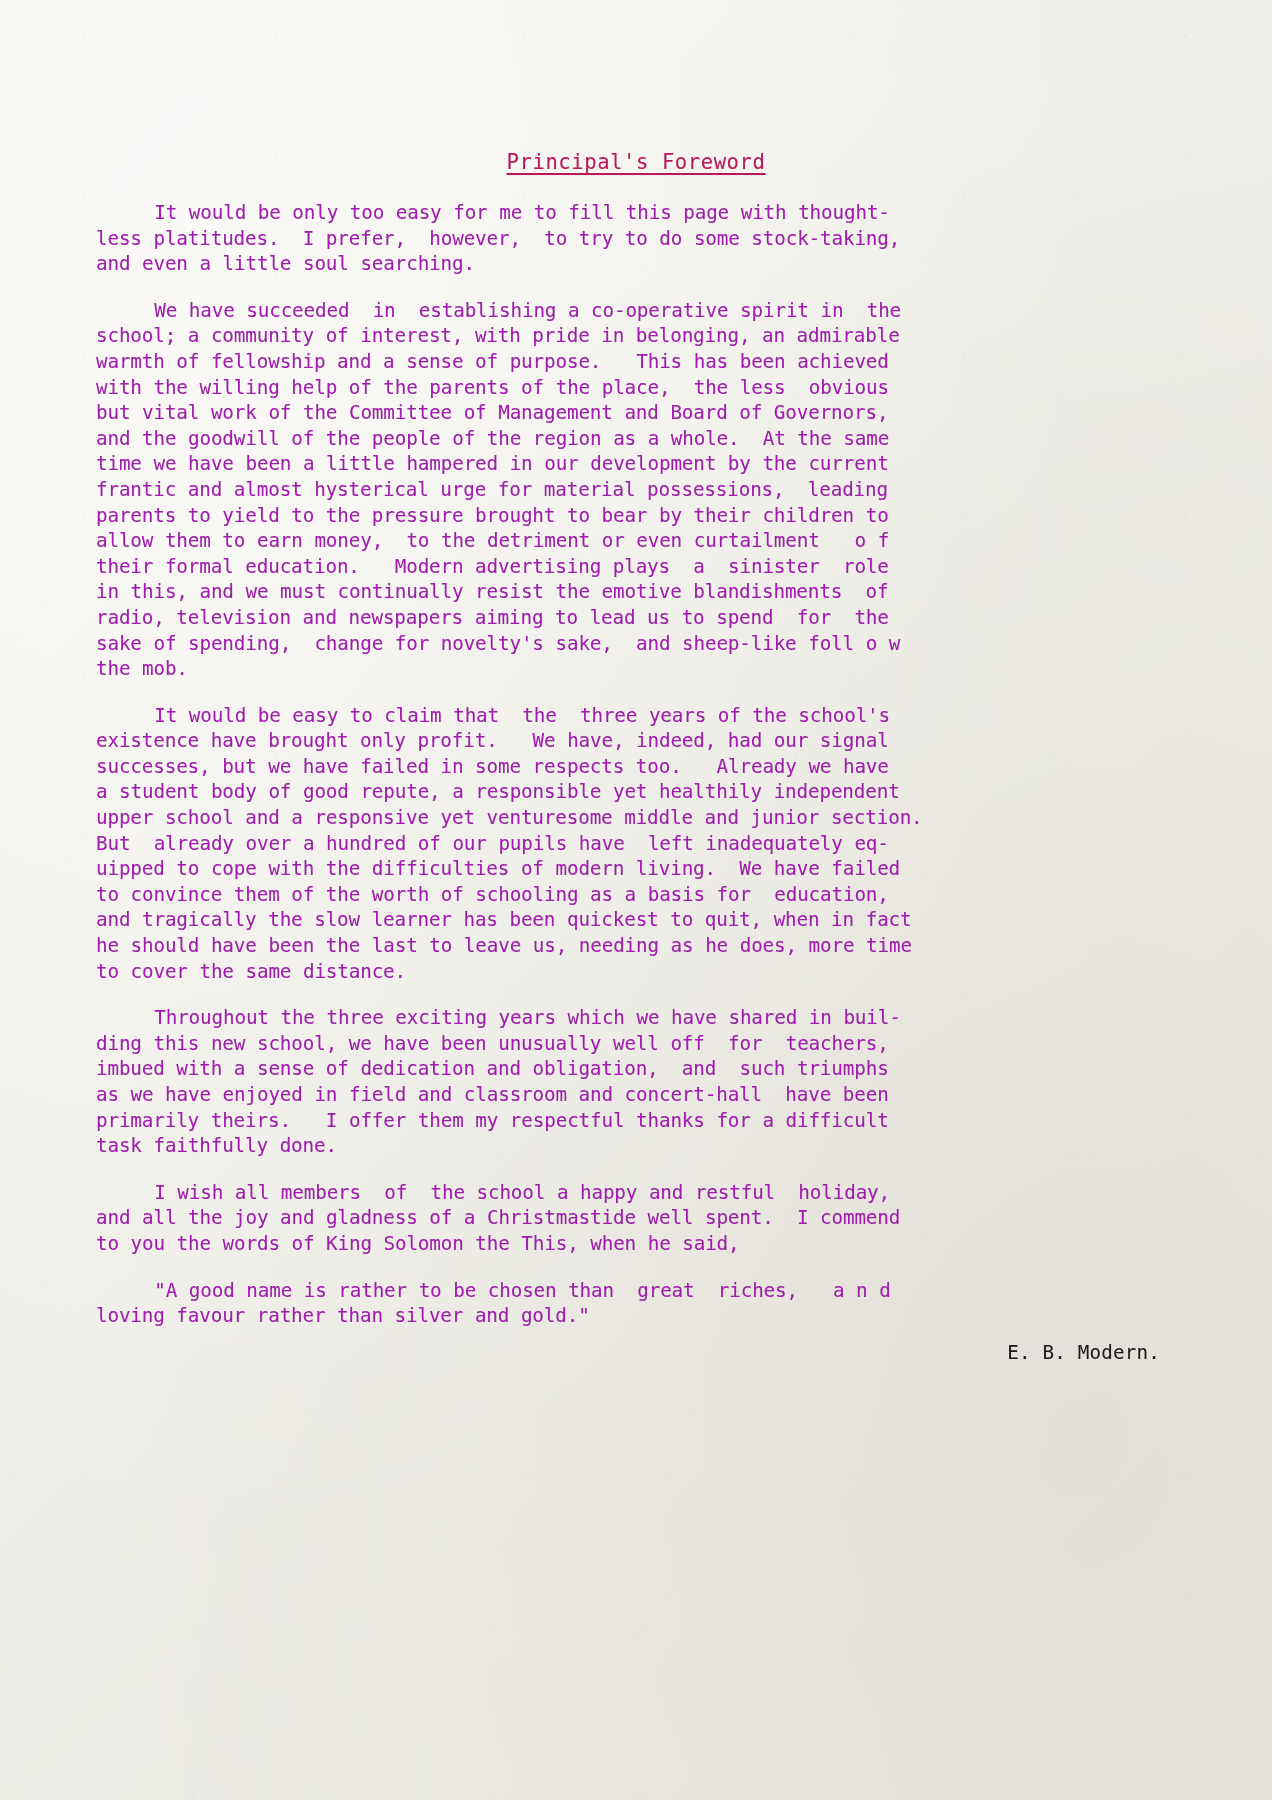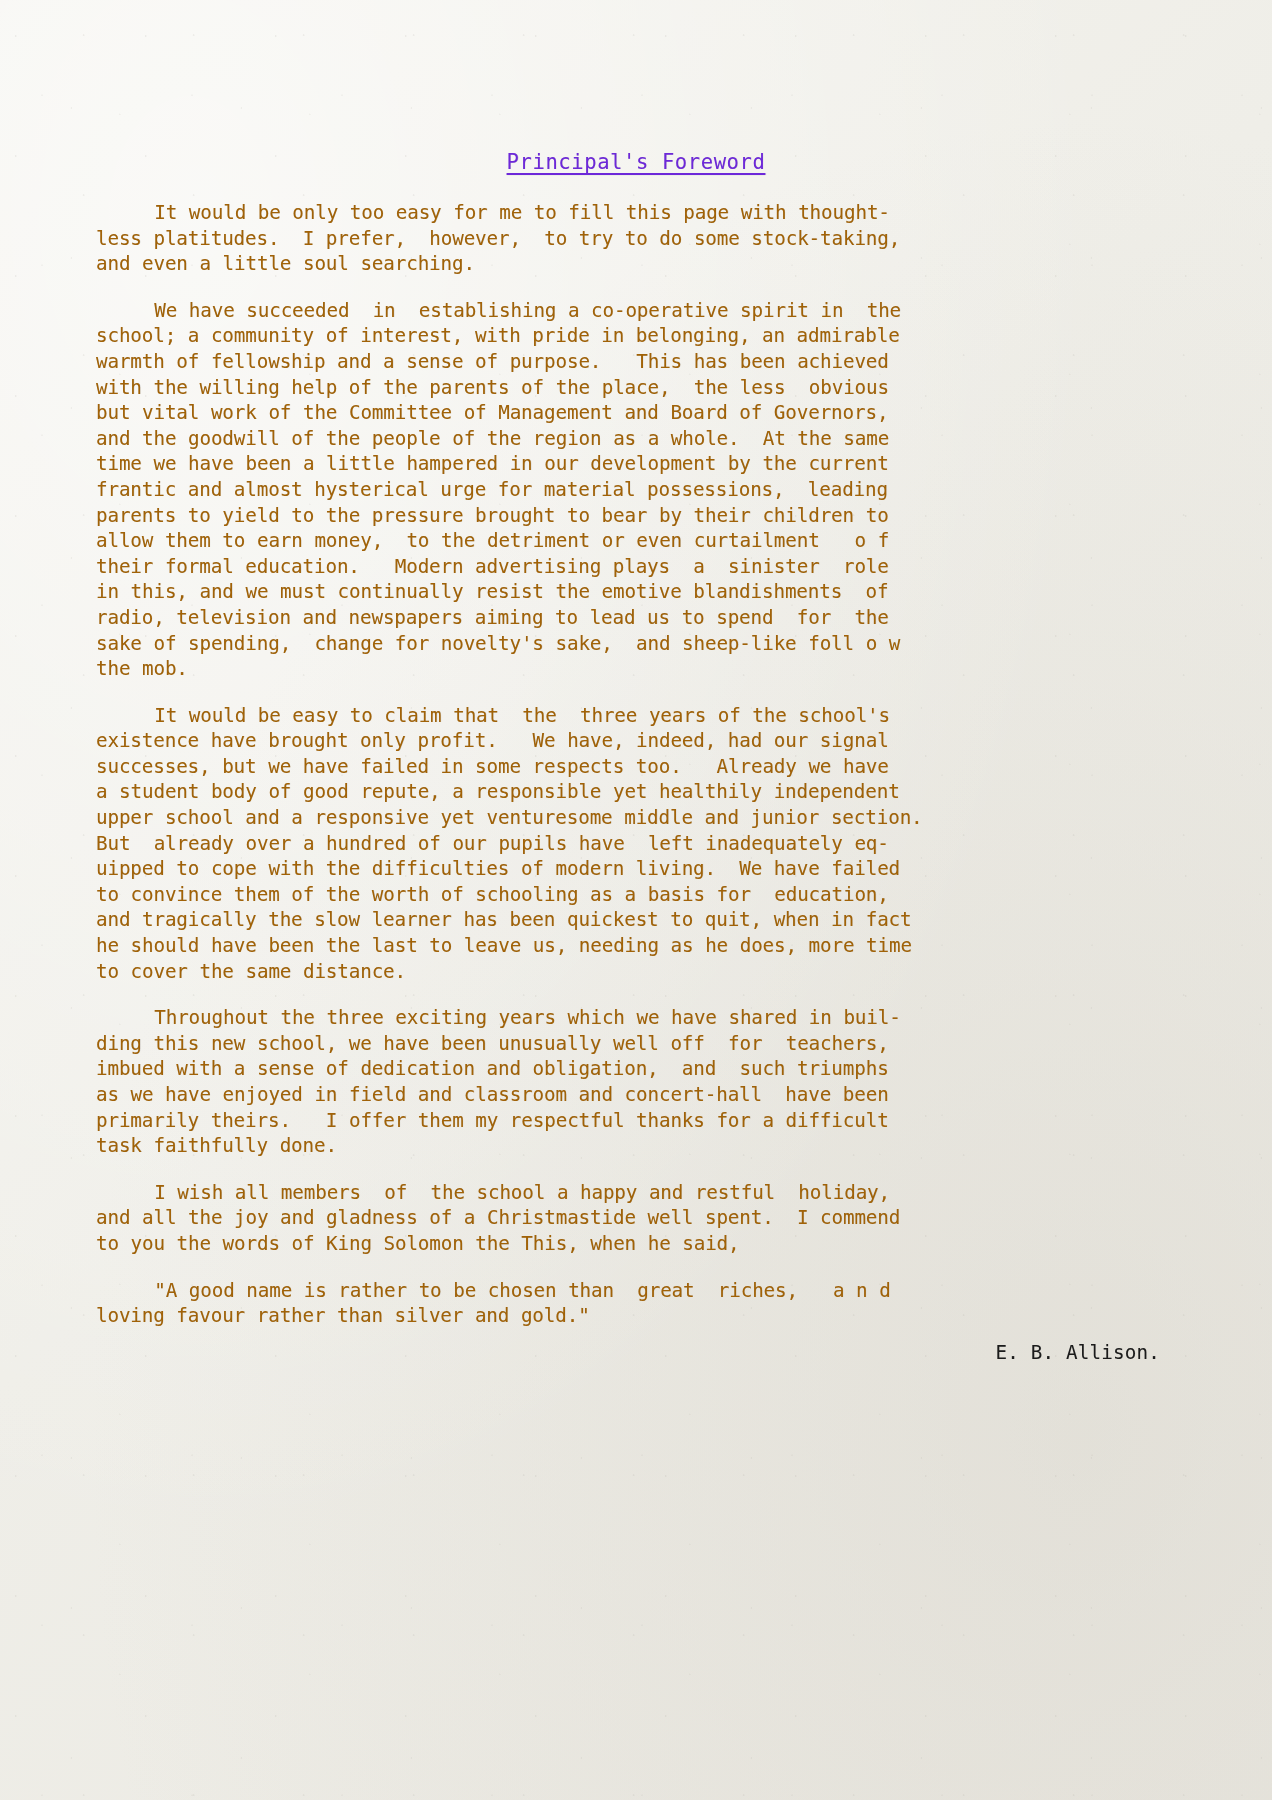--- a/index.html
+++ b/index.html
@@ -44,27 +44,27 @@
     box-sizing: border-box;
   }
   .doc-title {
     text-align: center;
     font-size: 20.5px;
     letter-spacing: 0.6px;
     text-decoration: underline;
     text-underline-offset: 4px;
     margin: 0 0 26px 0;
     font-weight: 400;
-    color: #6d28d9;
+    color: #be185d;
   }
   .body-text {
     font-size: 19.2px;
     line-height: 25.6px;
     letter-spacing: -0.1px;
-    color: #a16207;
+    color: #a21caf;
   }
   .para {
     margin: 0 0 21px 0;
     text-align: justify;
     text-indent: 0;
     white-space: pre-wrap;
     word-spacing: 0.2px;
   }
   .para.last-quote {
     margin-bottom: 6px;
@@ -127,15 +127,15 @@
 as we have enjoyed in field and classroom and concert-hall  have been
 primarily theirs.   I offer them my respectful thanks for a difficult
 task faithfully done.</p>
     <p class="para">     I wish all members  of  the school a happy and restful  holiday,
 and all the joy and gladness of a Christmastide well spent.  I commend
 to you the words of King Solomon the This, when he said,</p>
     <p class="para last-quote">     "A good name is rather to be chosen than  great  riches,   a n d
 loving favour rather than silver and gold."</p>
   </div>
 
-  <div class="signature">E. B. Allison.</div>
+  <div class="signature">E. B. Modern.</div>
 
 </div>
 
 </body></html>

